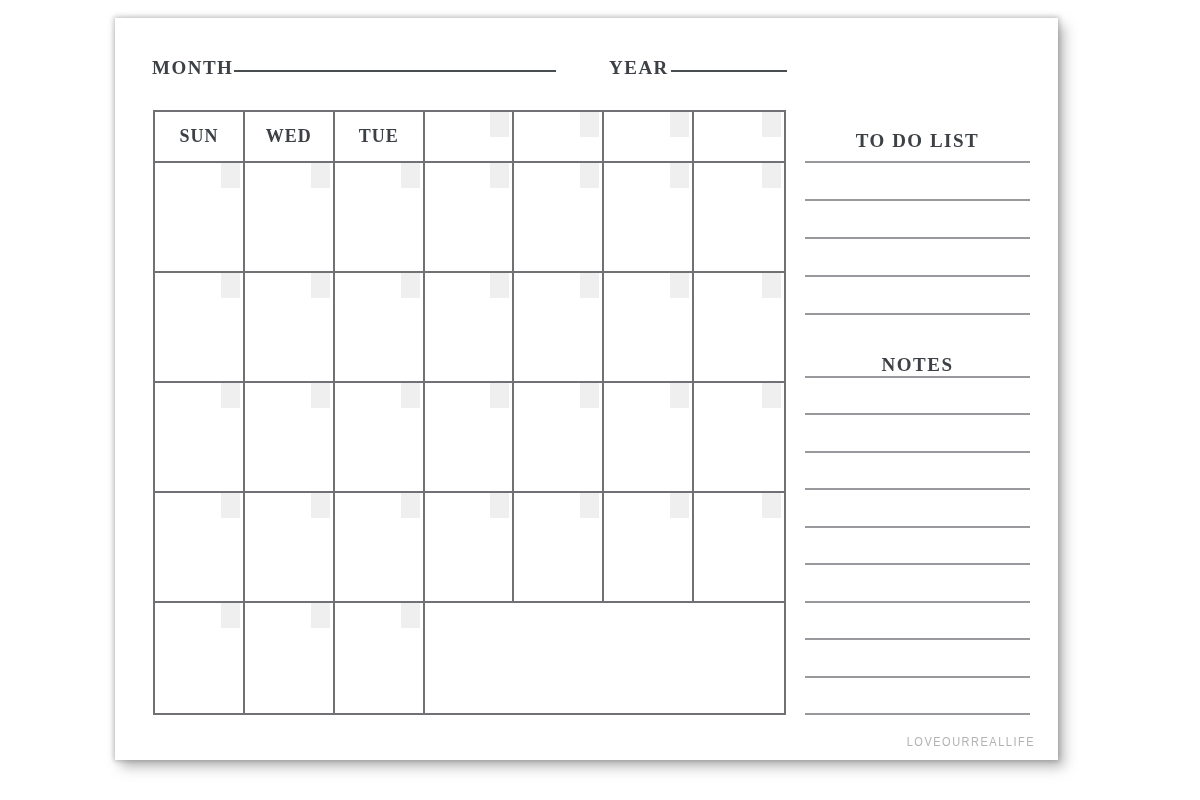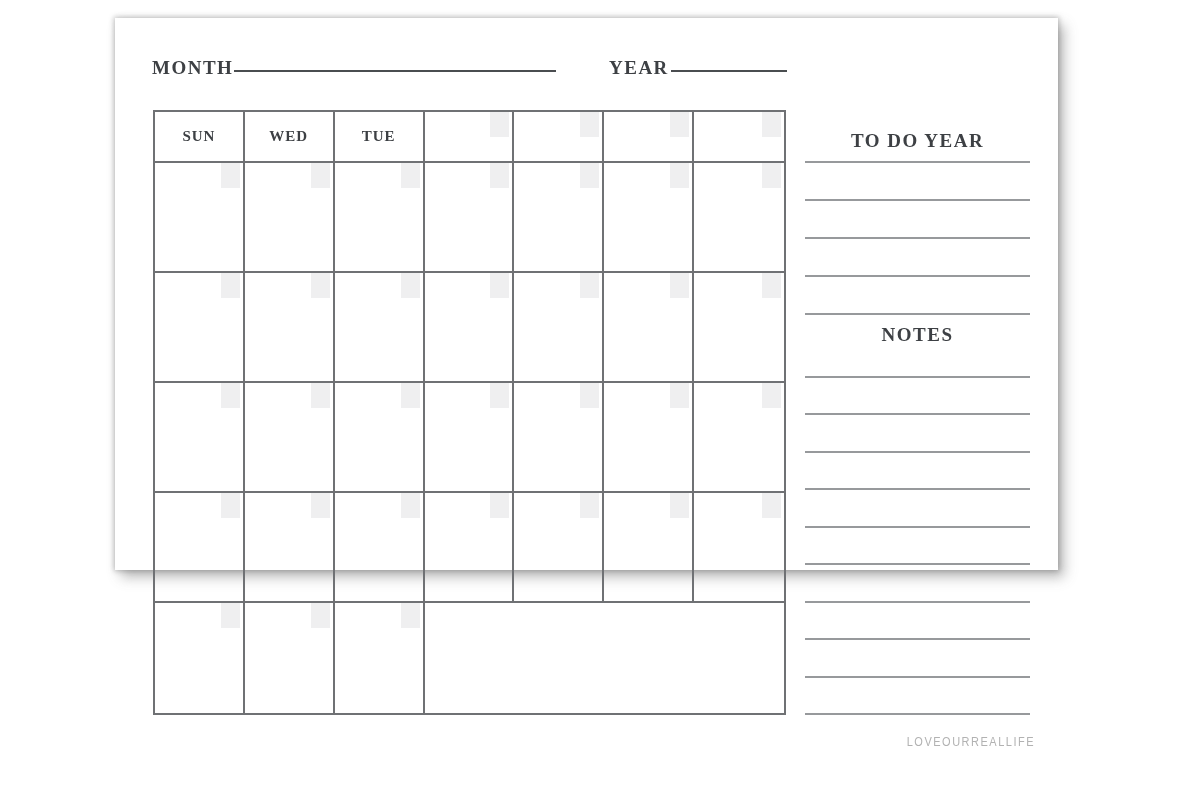--- a/index.html
+++ b/index.html
@@ -10,21 +10,21 @@
     --watermark-text:#b2b2b2;
     --fill-line:#4a4d50;
   }
   *{margin:0;padding:0;box-sizing:border-box;}
   html,body{width:1200px;height:800px;background:#ffffff;overflow:hidden;
     font-family:"Liberation Serif", serif;}
   .canvas{position:relative;width:1200px;height:800px;background:#fff;}
 
   
   .page{
-    position:absolute;left:115px;top:18px;width:943px;height:552px;
+    position:absolute;left:115px;top:18px;width:943px;height:742px;
     background:#ffffff;
     box-shadow:0 0 5px 1px rgba(90,90,90,.38), 6px 7px 12px rgba(90,90,90,.42);
   }
 
   
   .hdr-label{
     position:absolute;top:39px;
     font-size:19px;font-weight:bold;letter-spacing:1.5px;
     color:var(--heading-text);
   }
@@ -46,37 +46,37 @@
   }
   .day-header,.day-cell{
     border-right:2px solid var(--grid-border);
     border-bottom:2px solid var(--grid-border);
     position:relative;
   }
   .calendar-grid > :nth-child(7n){border-right:none;}
   .calendar-grid > :nth-child(n+36){border-bottom:none;}
   .day-header{
     display:flex;align-items:center;justify-content:center;
-    font-size:15px;font-weight:bold;letter-spacing:1px;
+    font-size:18px;font-weight:bold;letter-spacing:1px;
     color:var(--heading-text);background:#fff;
   }
   .date-box{
     position:absolute;top:0;right:3px;width:19px;height:25px;
     background:var(--date-box);display:block;
   }
 
   
   .sidebar{position:absolute;left:690px;top:0;width:225px;height:742px;}
   .side-title{
     position:absolute;left:0;width:100%;text-align:center;
     font-size:19px;font-weight:bold;letter-spacing:1.5px;
     color:var(--heading-text);background:#fff;
   }
   .todo-title{top:112px;}
-  .notes-title{top:306px;}
+  .notes-title{top:336px;}
   .rule-group{position:absolute;left:0;width:100%;}
   .todo-lines{top:107px;}
   .notes-lines{top:322px;}
   .todo-lines .rule-line{height:38px;border-bottom:2px solid var(--line);}
   .notes-lines .rule-line{height:37.5px;border-bottom:2px solid var(--line);}
 
   
   .watermark{
     position:absolute;right:23px;top:717px;
     font-family:"Liberation Sans", sans-serif;
@@ -200,21 +200,21 @@
         </div>
         <div class="day-cell">
           <span class="date-box"></span>
         </div>
         <div class="day-cell">
           <span class="date-box"></span>
         </div>
       </div>
 
     <div class="sidebar">
-      <div class="side-title todo-title">TO DO YEAR</div>
+      <div class="side-title todo-title">TO DO LIST</div>
       <div class="rule-group todo-lines">
           <div class="rule-line"></div>
           <div class="rule-line"></div>
           <div class="rule-line"></div>
           <div class="rule-line"></div>
           <div class="rule-line"></div>
         </div>
       <div class="side-title notes-title">NOTES</div>
       <div class="rule-group notes-lines">
           <div class="rule-line"></div>

